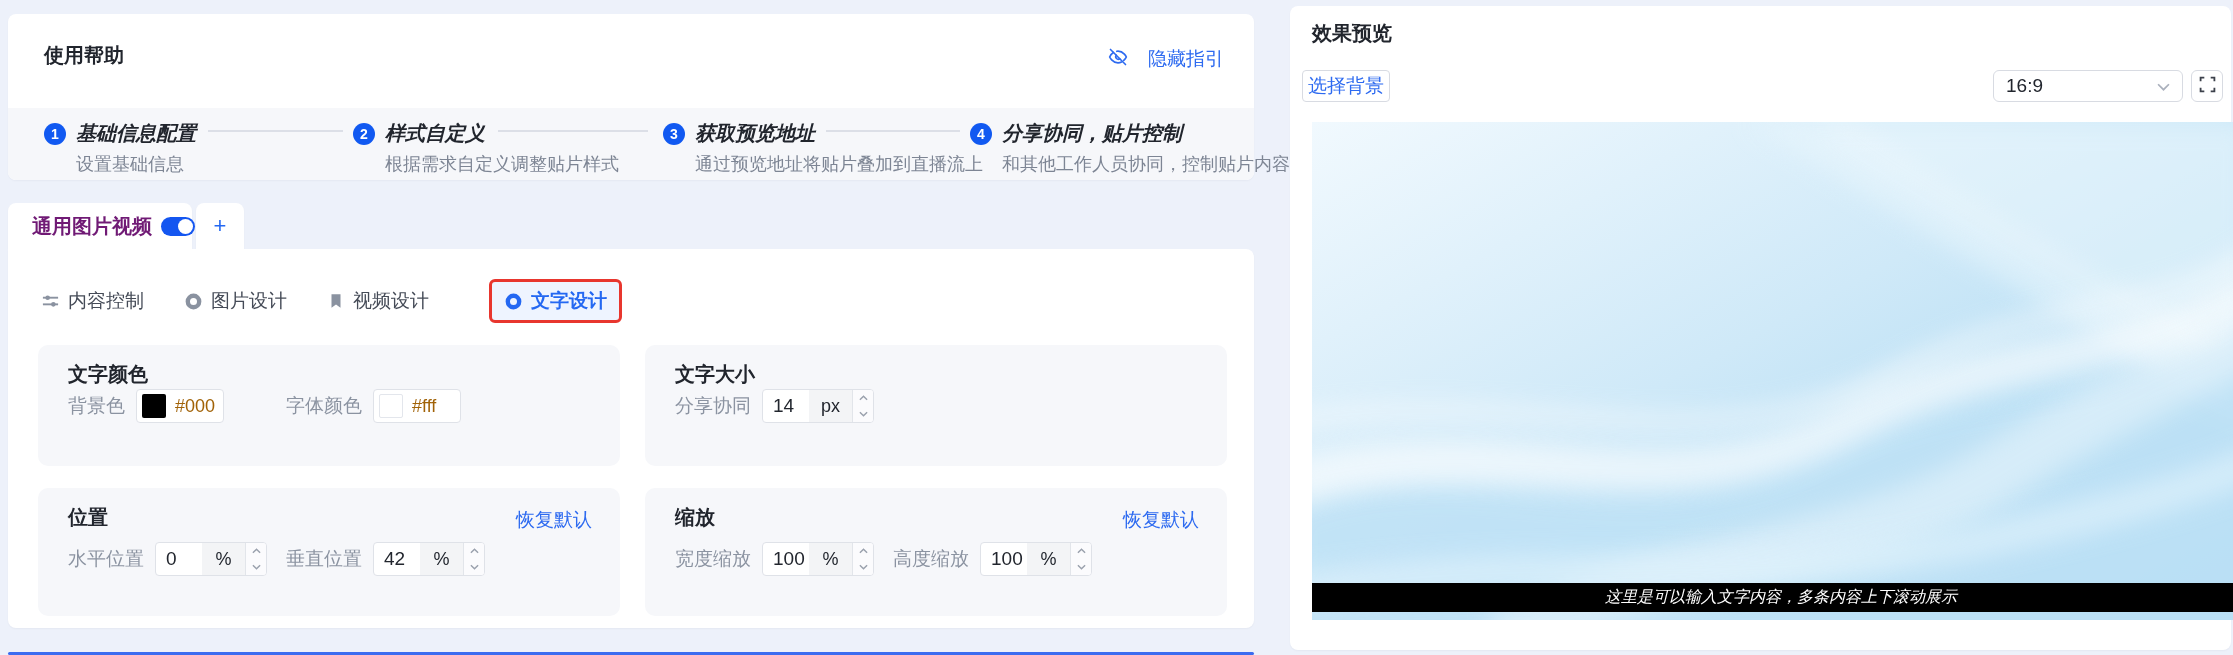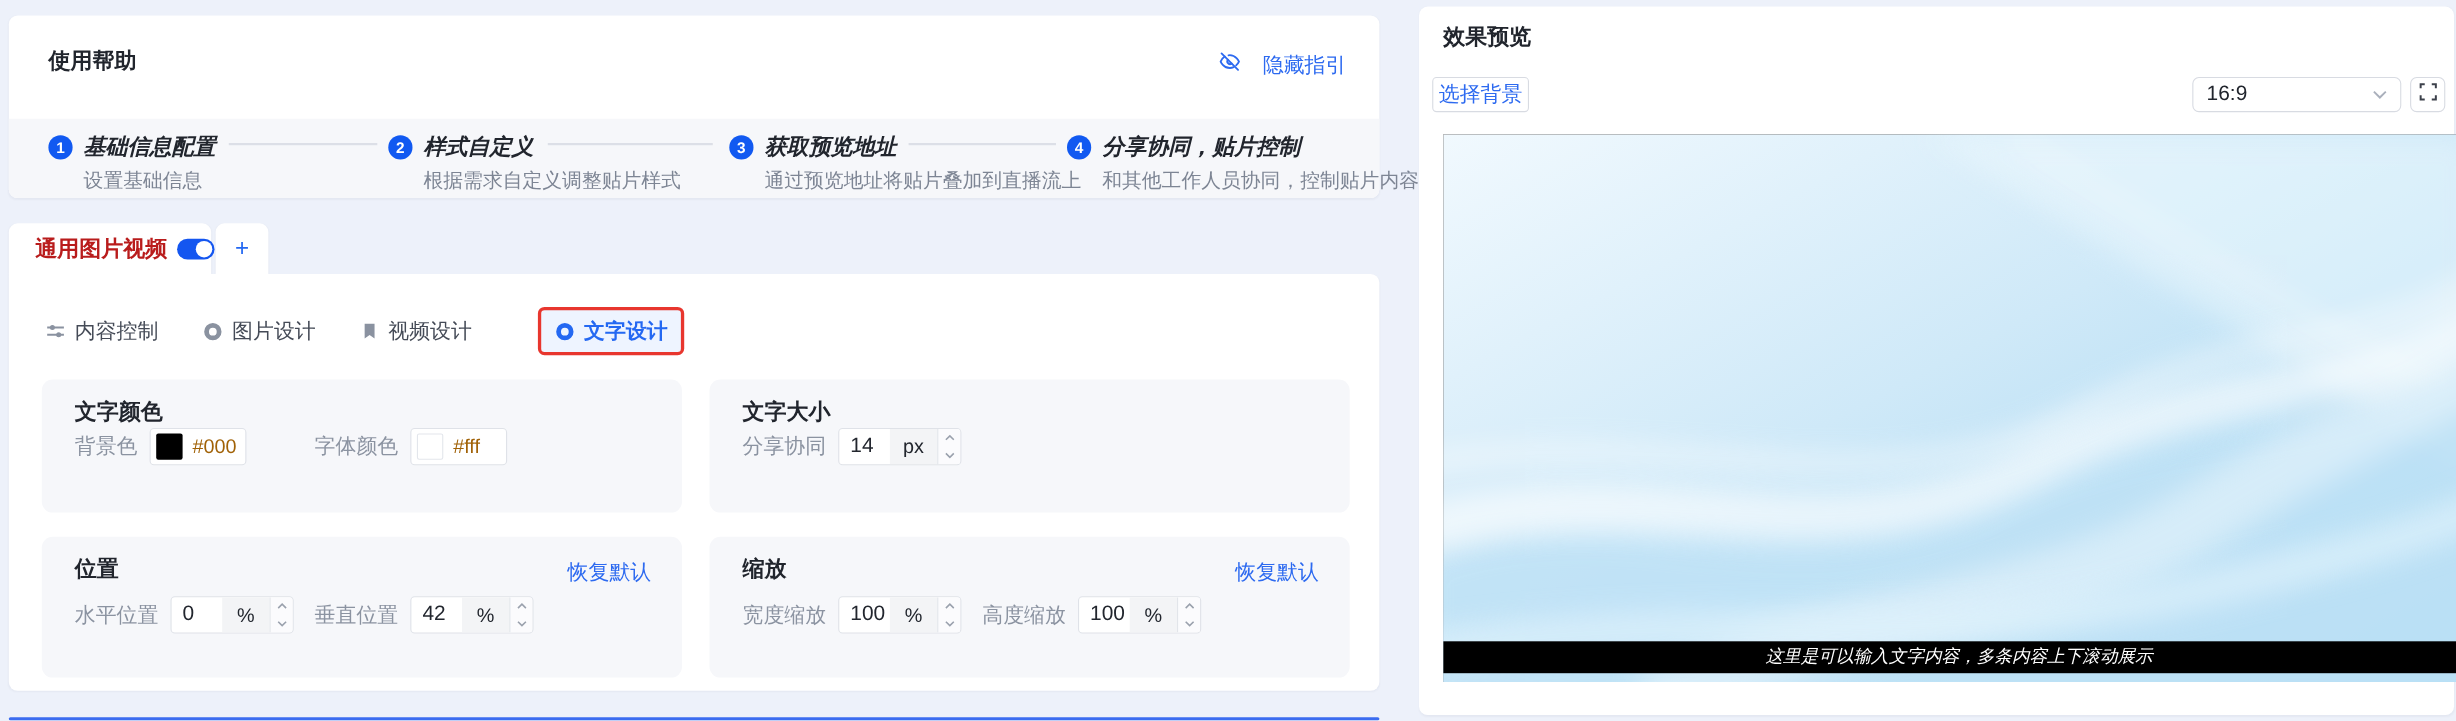--- a/index.html
+++ b/index.html
@@ -26,21 +26,21 @@
   .step-title { font-size:20px; font-weight:bold; color:#21252d;font-style:italic; }
   .step-desc { position:absolute; top:44px; font-size:18px; color:#7d8594; white-space:nowrap; }
   .connector { position:absolute; top:22px; height:2px; background:#dcdfe7; }
   .s1 { left:36px; }  .s2 { left:345px; } .s3 { left:655px; } .s4 { left:962px; }
   .d1 { left:68px; }  .d2 { left:377px; } .d3 { left:687px; } .d4 { left:994px; }
   .c1 { left:200px; width:135px; } .c2 { left:490px; width:150px; } .c3 { left:818px; width:134px; }
 
   
   .source-tab { left:8px; top:203px; width:184px; height:46px; border-radius:8px 8px 0 0;
                 display:flex; align-items:center; padding-left:24px; gap:9px; cursor:pointer; }
-  .source-tab-label { font-size:20px; font-weight:bold; color:#b91c1c; white-space:nowrap; }
+  .source-tab-label { font-size:20px; font-weight:bold; color:#701a75; white-space:nowrap; }
   .toggle { position:relative; width:34px; height:19px; border-radius:10px; background:#1456f0; flex:0 0 auto; cursor:pointer; }
   .toggle-knob { position:absolute; right:2px; top:2px; width:15px; height:15px; border-radius:50%; background:#fff; }
   .dots-menu { color:#4a5160; font-size:19px; letter-spacing:0; line-height:1; cursor:pointer; padding:0 2px; }
   .add-tab { left:196px; top:203px; width:48px; height:46px; border-radius:8px 8px 0 0;
              display:flex; align-items:center; justify-content:center; color:#2468f2; font-size:22px; cursor:pointer; }
 
   
   .main-card { left:8px; top:249px; width:1246px; height:379px; border-radius:0 8px 8px 8px; }
   .design-tabs { position:absolute; left:33px; top:30px; height:44px; display:flex; align-items:center; gap:40px; }
   .dtab { display:flex; align-items:center; gap:8px; font-size:19px; color:#454b57; cursor:pointer; white-space:nowrap; }

